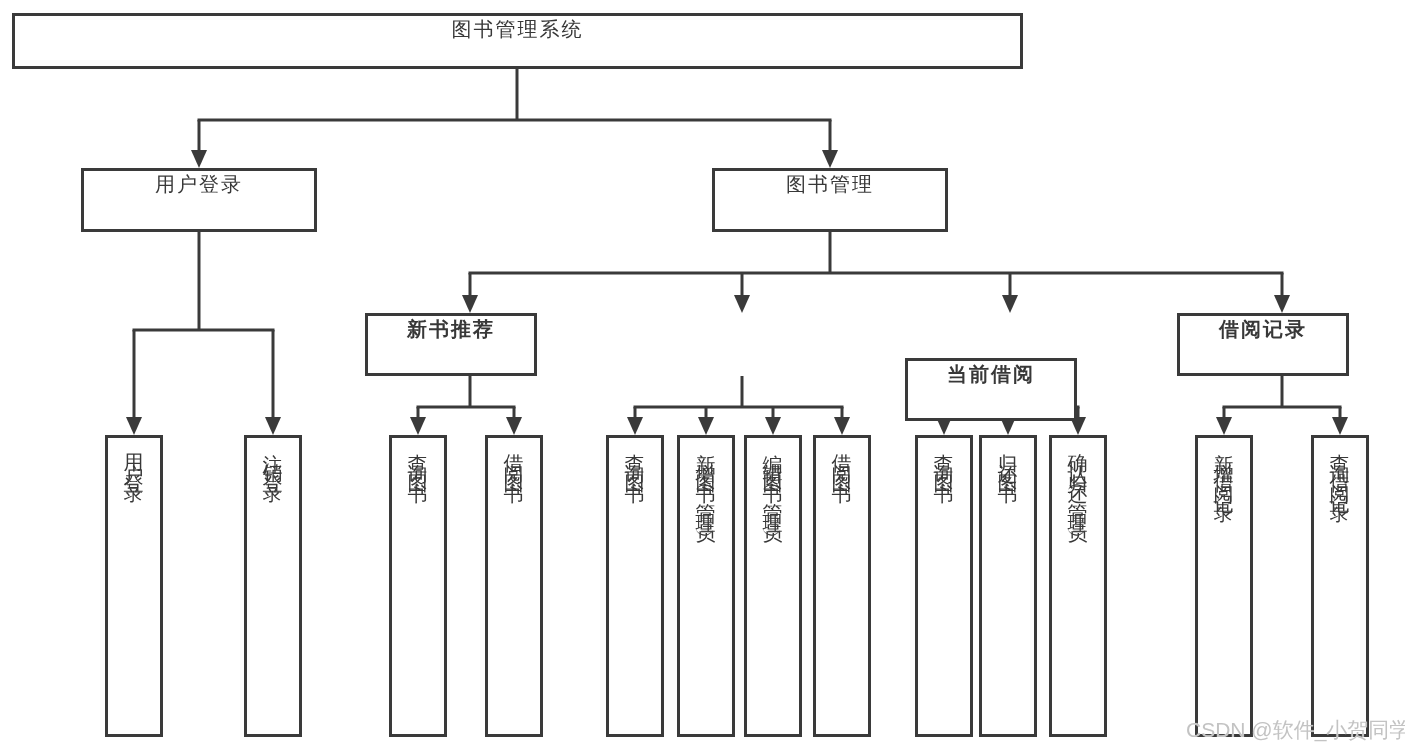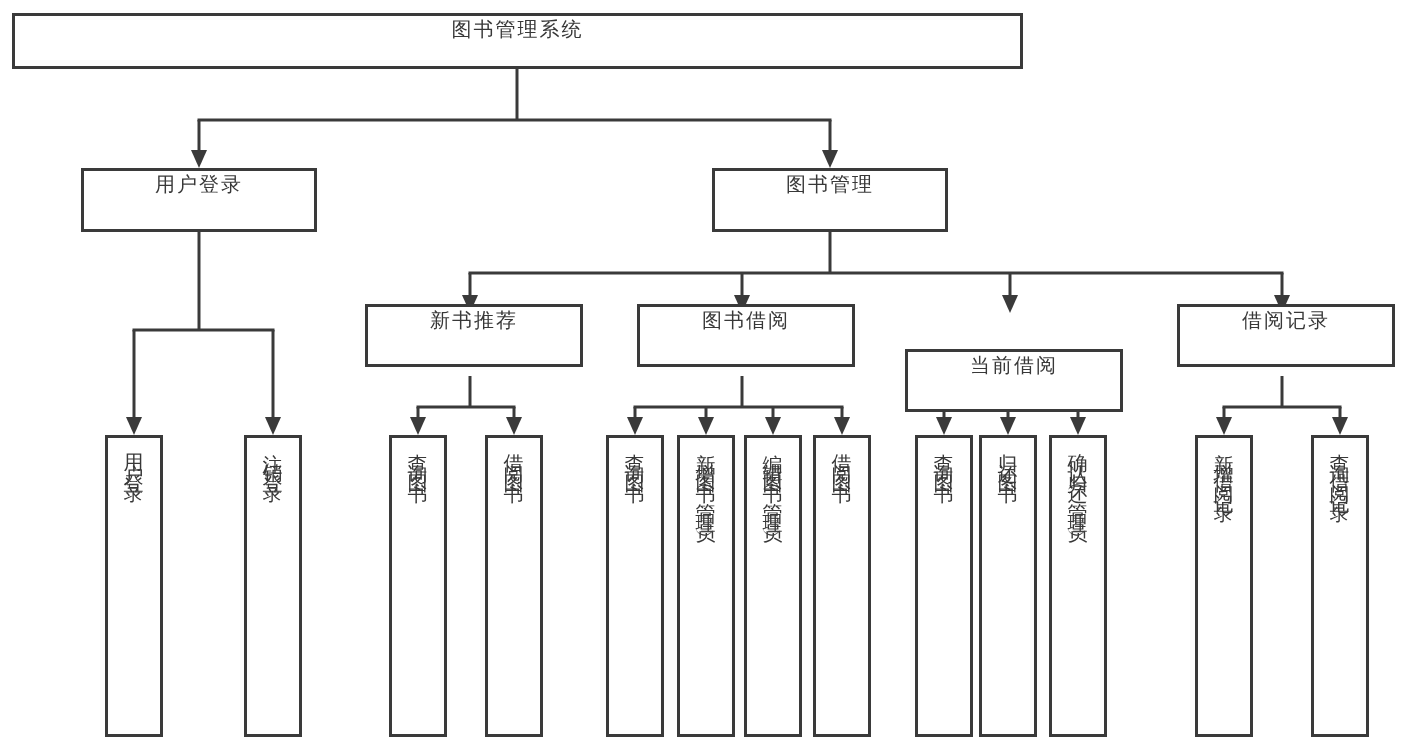--- a/index.html
+++ b/index.html
@@ -8,21 +8,21 @@
     font-family:"Liberation Sans","DejaVu Sans",sans-serif;overflow:hidden;
   }
   #wires{position:absolute;left:0;top:0;width:1405px;height:747px;}
   .node{
     position:absolute;box-sizing:border-box;border:3px solid #3a3a3a;background:#ffffff;
     display:flex;justify-content:center;
     color:#383838;font-size:20px;letter-spacing:2px;
   }
   .root{left:12px;top:13px;width:1011px;height:56px;}
   .lvl1{top:168px;width:236px;height:64px;}
-  .lvl2{top:304px;width:218px;height:63px;}
+  .lvl2{top:313px;width:172px;height:63px;font-weight:bold;}
   .leaf{top:435px;width:58px;height:302px;}
   .leaf .vtxt{
     writing-mode:vertical-rl;text-orientation:mixed;
     letter-spacing:10px;line-height:1;white-space:nowrap;
   }
   .n-user-login{left:81px;}
   .n-book-mgmt{left:712px;}
   .n-newbook{left:365px;}
   .n-borrow{left:637px;}
   .n-current{left:905px;margin-top:45px;}
@@ -116,23 +116,20 @@
   <div class="node lvl1 n-user-login">
     <span>用户登录</span>
   </div>
   <div class="node lvl1 n-book-mgmt">
     <span>图书管理</span>
   </div>
 
   <div class="node lvl2 n-newbook">
     <span>新书推荐</span>
   </div>
-  <div class="node lvl2 n-borrow">
-    <span>图书借阅</span>
-  </div>
   <div class="node lvl2 n-current">
     <span>当前借阅</span>
   </div>
   <div class="node lvl2 n-records">
     <span>借阅记录</span>
   </div>
 
   <div class="node leaf lf-g1a">
     <span class="vtxt">用户登录</span>
   </div>
@@ -170,14 +167,15 @@
     <span class="vtxt">确认归还（管理员）</span>
   </div>
 
   <div class="node leaf lf-g5a">
     <span class="vtxt">新增借阅记录</span>
   </div>
   <div class="node leaf lf-g5b">
     <span class="vtxt">查询借阅记录</span>
   </div>
 
+  <div class="watermark">CSDN @软件_小贺同学</div>
 
 </div>
 
 </body></html>

